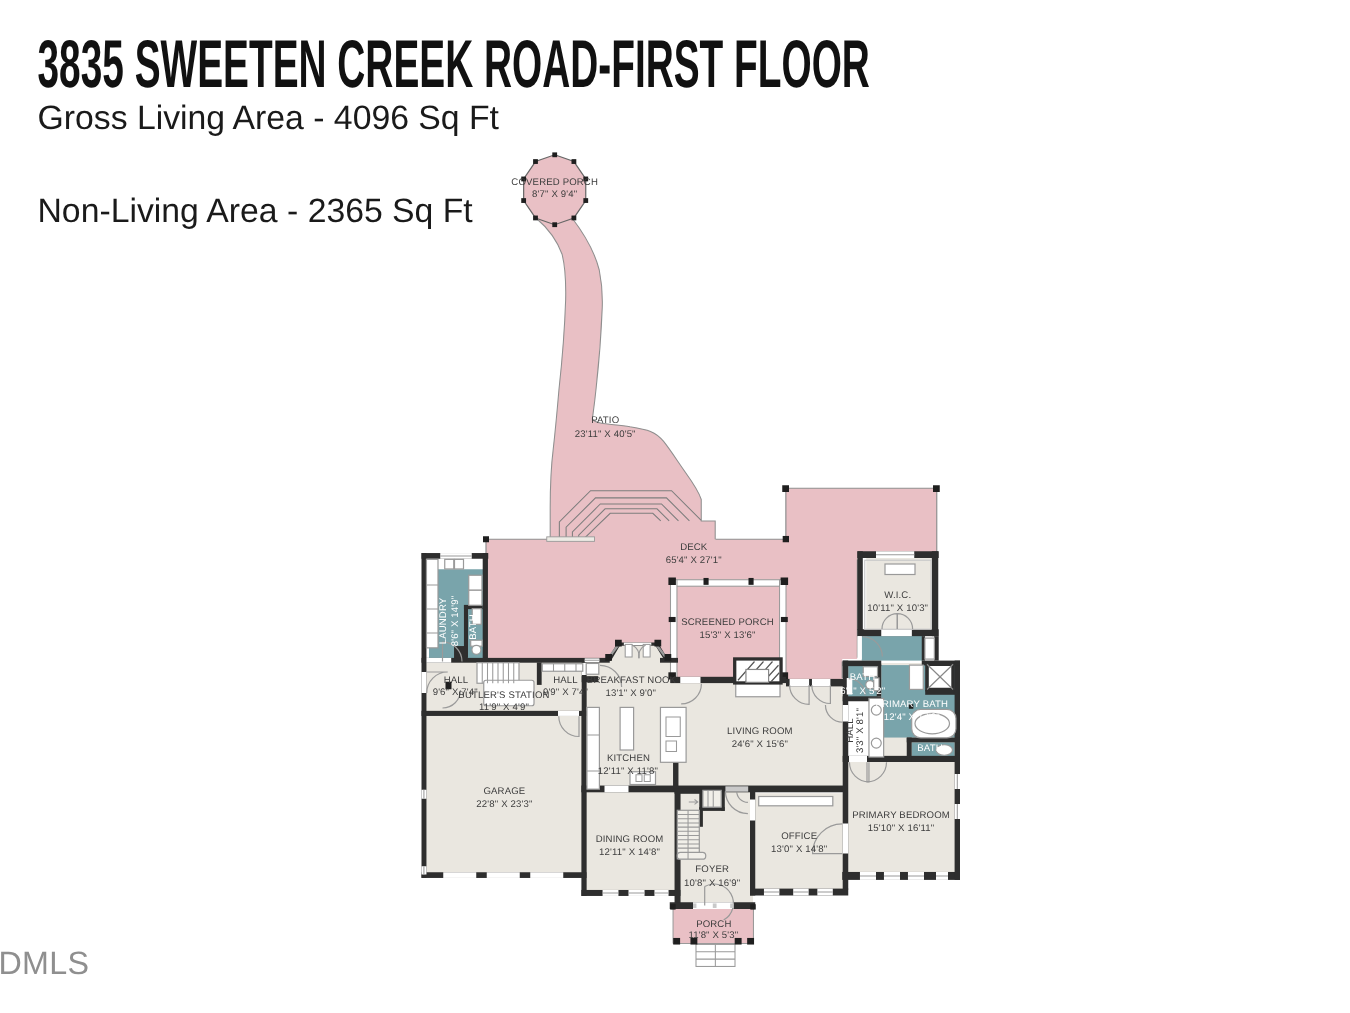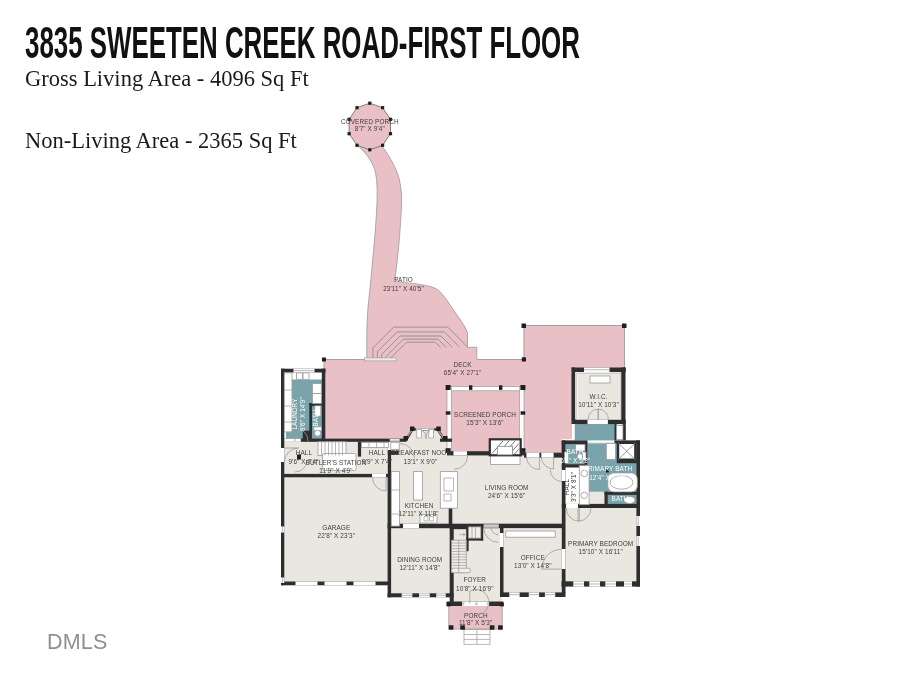--- a/index.html
+++ b/index.html
@@ -1,24 +1,24 @@
 <!DOCTYPE html>
 <html><head>
 <meta charset="utf-8">
 <style>
   html,body{margin:0;padding:0;}
   body{width:900px;height:675px;background:#fff;position:relative;overflow:hidden;
        font-family:"Liberation Sans", sans-serif;}
   #title{position:absolute;left:25px;top:15px;font-weight:bold;font-size:45px;line-height:1.25;
          color:#111;white-space:nowrap;transform:scaleX(0.575);transform-origin:0 0;
          letter-spacing:0px;}
-  .sub{position:absolute;left:25px;font-size:22.5px;line-height:1.2;color:#1a1a1a;white-space:nowrap;font-family:Liberation Serif, serif;}
+  .sub{position:absolute;left:25px;font-size:22.5px;line-height:1.2;color:#1a1a1a;white-space:nowrap;}
   #sub1{top:65px;}
   #sub2{top:99px;margin-top:28px;}
-  #wm{position:absolute;left:-1px;top:630px;font-size:21.5px;color:#8f8f8f;letter-spacing:0.2px;padding-left:48px;}
+  #wm{position:absolute;left:-1px;top:630px;font-size:21.5px;color:#8f8f8f;letter-spacing:0.2px;}
   svg{position:absolute;left:0;top:0;}
   text{font-family:"Liberation Sans", sans-serif;}
   .lbl{fill:#3d3d3d;font-size:6.4px;letter-spacing:0.1px;}
   .lblw{fill:#ffffff;font-size:6.4px;letter-spacing:0.1px;}
   .mid{text-anchor:middle;}
 </style>
 </head>
 <body>
 <div id="title">3835 SWEETEN CREEK ROAD-FIRST FLOOR</div>
 <div id="sub1" class="sub">Gross Living Area - 4096 Sq Ft</div>

